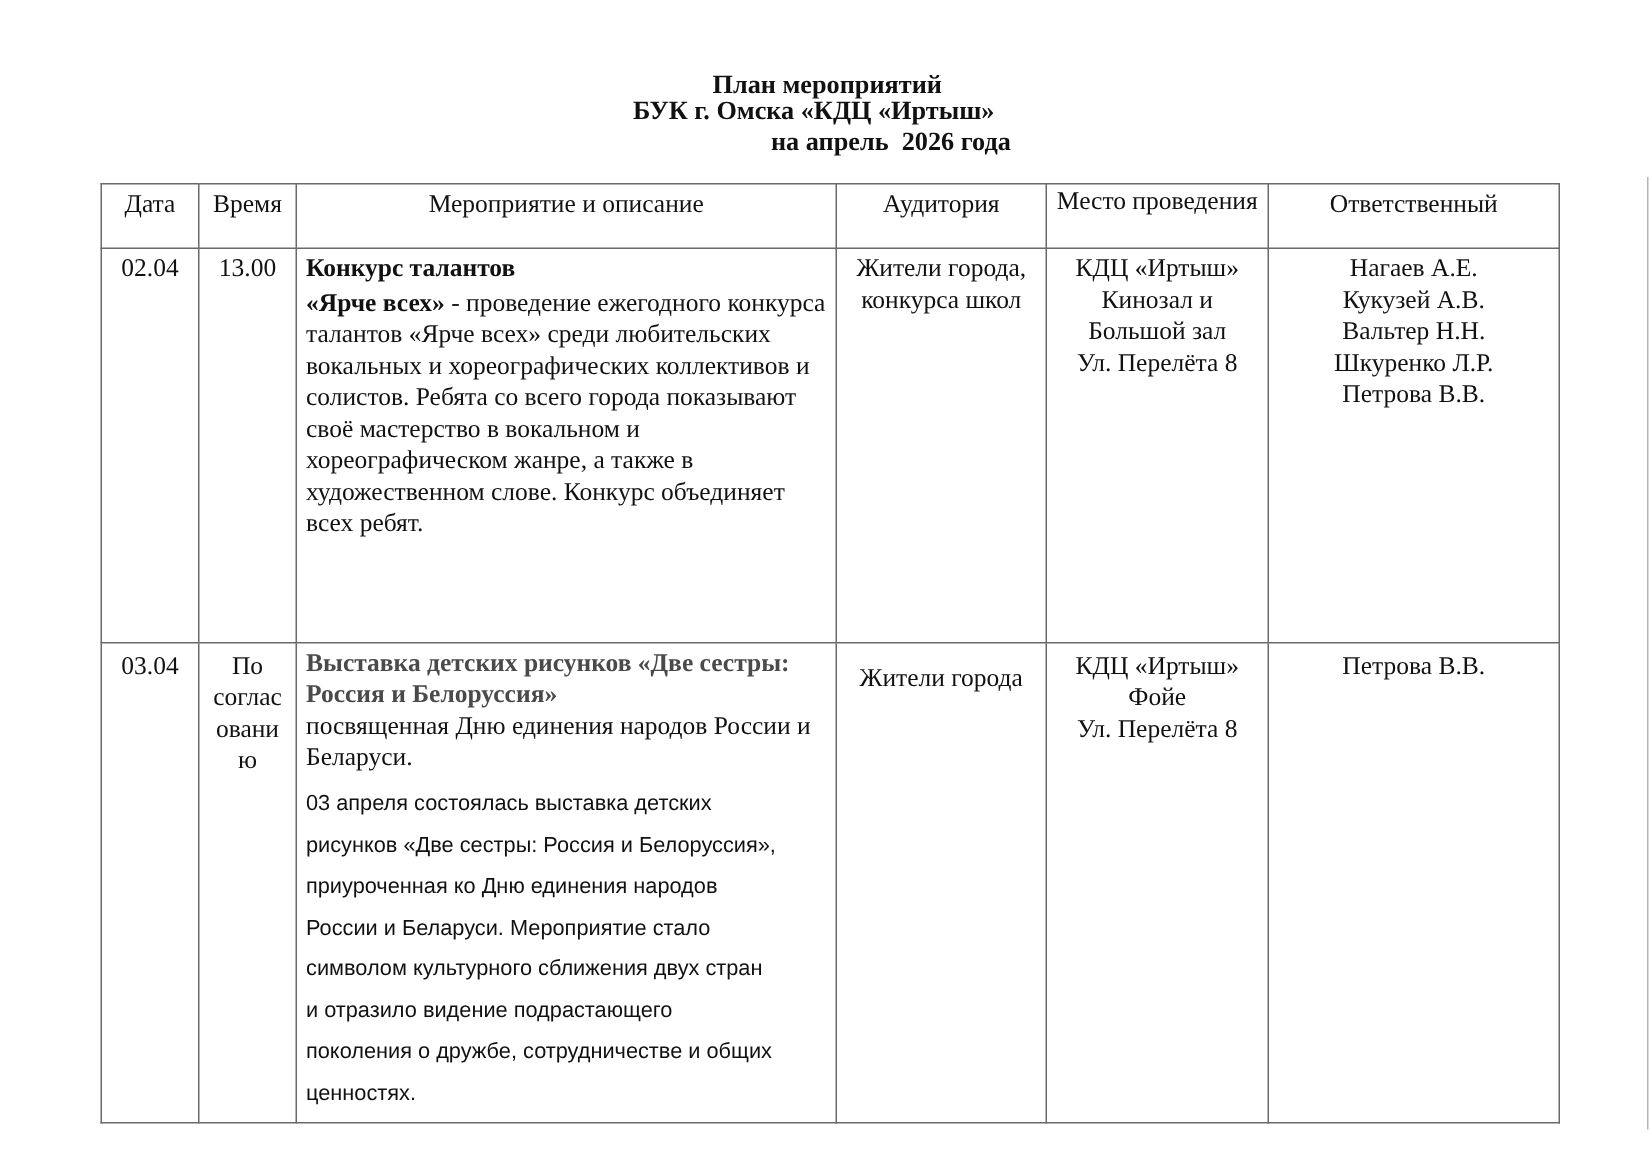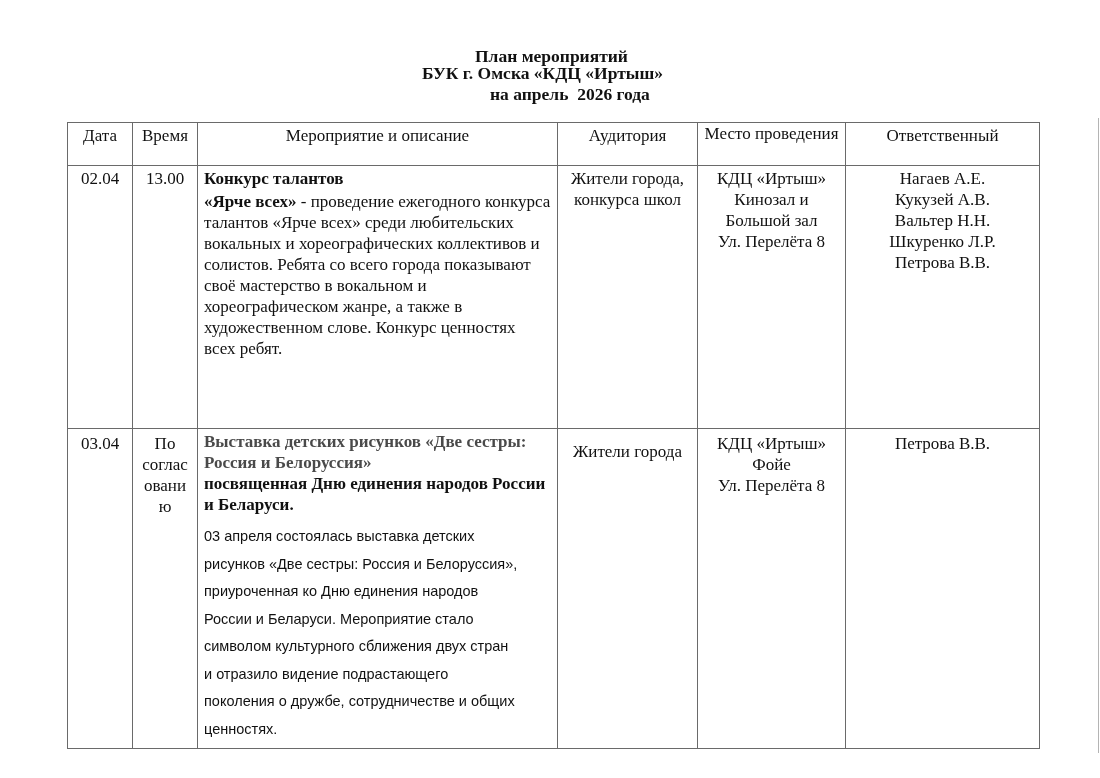--- a/index.html
+++ b/index.html
@@ -2,30 +2,30 @@
 <html><head>
 <meta charset="utf-8">
 <style>
   html, body { margin: 0; padding: 0; background: #ffffff; }
   body { width: 1100px; height: 778px; position: relative; overflow: hidden;
          font-family: "Liberation Serif", "DejaVu Serif", serif; color: #111; }
   .title { position: absolute; left: 0; top: 42px; width: 1100px; text-align: center;
            font-weight: bold; font-size: 17.5px; line-height: 21px; }
   .title .l1 { position: absolute; left: 475px; top: 4px; white-space: nowrap; }
   .title .l2 { position: absolute; left: 422px; top: 21px; white-space: nowrap; }
-  .title .l3 { position: absolute; left: 490px; top: 42px; white-space: pre; }
+  .title .l3 { position: absolute; left: 514px; top: 42px; white-space: pre; }
   table.plan { position: absolute; left: 67px; top: 122px; border-collapse: collapse;
                table-layout: fixed; font-size: 17px; line-height: 21px; }
   table.plan td, table.plan th { border: 1.3px solid #6a6a6a; vertical-align: top;
                padding: 2px 6px; font-weight: normal; }
   th { text-align: center; height: 38px; }
   td.c { text-align: center; }
   .ev-title { font-weight: bold; }
   .ev-title.gray { color: #4a4a4a; }
-  .ev-sub-bold { font-weight: bold; }
+  .ev-sub-bold { font-weight: normal; }
   .ev-desc { margin-top: 2px; }
   .ev-desc-sans { font-family: "Liberation Sans", "DejaVu Sans", sans-serif;
                   font-size: 14.5px; line-height: 27.5px; margin-top: 8px; }
   .right-edge { position: absolute; left: 1098px; top: 118px; width: 1px; height: 635px; background: #b4b4b4; }
 </style>
 </head>
 <body>
 
 <div class="title">
   <div class="l1">План мероприятий</div>
@@ -51,21 +51,21 @@
       <th style="line-height:20px;padding-top:1px">Место проведения</th>
       <th>Ответственный</th>
     </tr>
   </thead>
   <tbody>
     <tr style="height:263px">
       <td class="c">02.04</td>
       <td class="c">13.00</td>
       <td>
         <div class="ev-title">Конкурс талантов</div>
-        <div class="ev-desc"><b>«Ярче всех»</b><span> - проведение ежегодного конкурса талантов  «Ярче всех» среди любительских вокальных и хореографических коллективов и солистов. Ребята со всего города показывают своё мастерство в вокальном и хореографическом жанре, а также в художественном слове. Конкурс ценностях всех ребят.</span></div>
+        <div class="ev-desc"><b>«Ярче всех»</b><span> - проведение ежегодного конкурса талантов  «Ярче всех» среди любительских вокальных и хореографических коллективов и солистов. Ребята со всего города показывают своё мастерство в вокальном и хореографическом жанре, а также в художественном слове. Конкурс объединяет всех ребят.</span></div>
       </td>
       <td class="c">Жители города, конкурса школ</td>
       <td class="c">
         <div>КДЦ «Иртыш»</div>
         <div>Кинозал и</div>
         <div>Большой зал</div>
         <div>Ул. Перелёта 8</div>
       </td>
       <td class="c">
         <div>Нагаев А.Е.</div>

